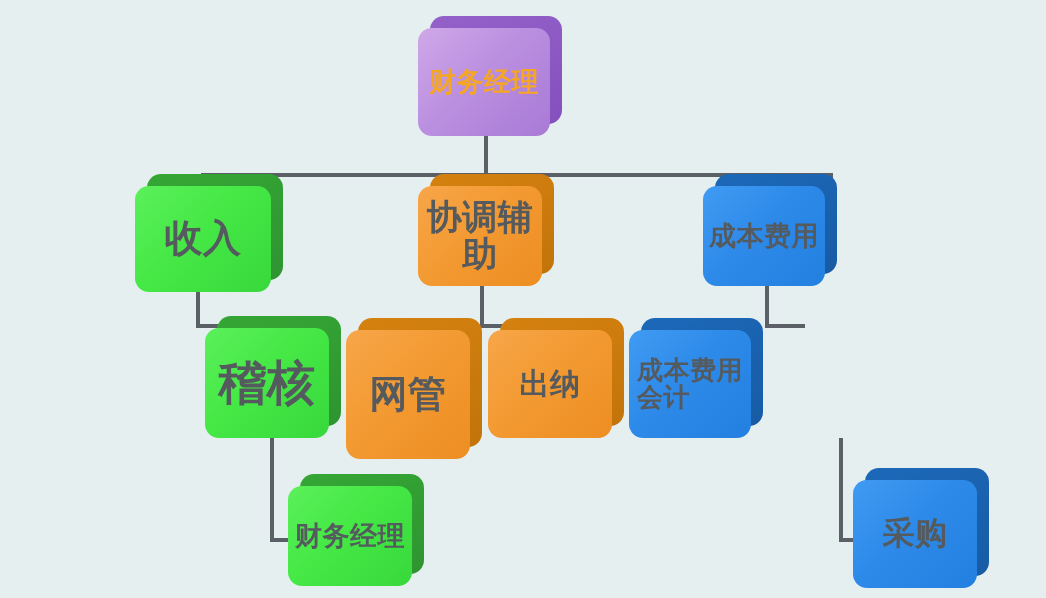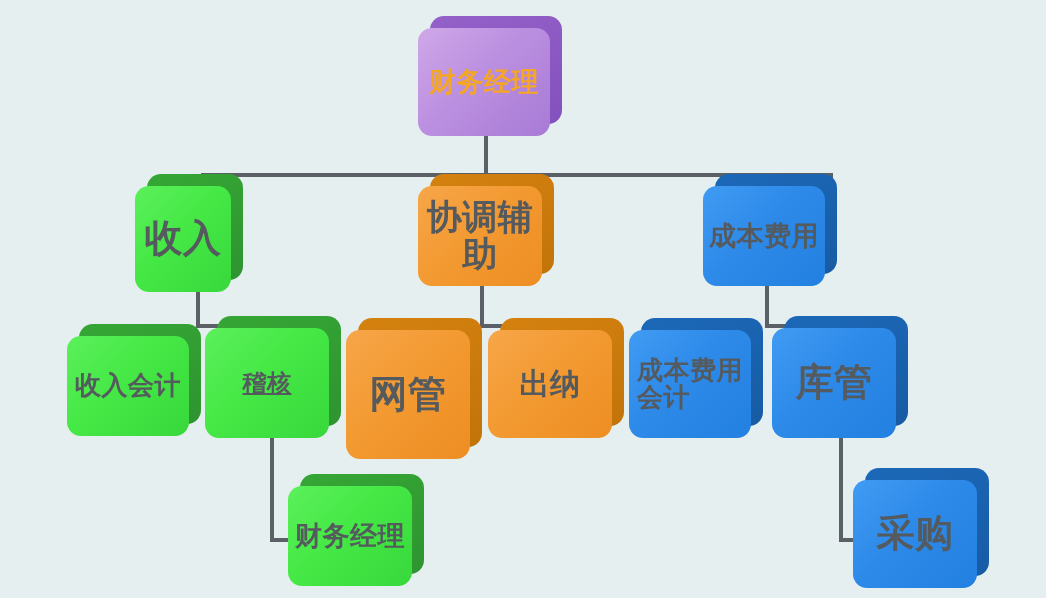--- a/index.html
+++ b/index.html
@@ -118,52 +118,46 @@
   <div class="conn v" style="left:839px; top:438px; height:104px;"></div>
   <div class="conn h" style="left:839px; top:538px; width:32px;"></div>
 
   <div class="node purple" style="left:418px; top:28px; width:144px; height:108px;">
     <div class="back"></div>
     <div class="face">
       <span class="label" style="font-size:27px;">财务经理</span>
     </div>
   </div>
 
-  <div class="node green" style="left:135px; top:186px; width:108px; height:106px;">
+  <div class="node green" style="left:135px; top:186px; width:148px; height:106px;">
     <div class="back"></div>
     <div class="face">
       <span class="label" style="font-size:38px;">收入</span>
     </div>
   </div>
 
   <div class="node orange" style="left:418px; top:186px; width:136px; height:100px;">
     <div class="back"></div>
     <div class="face">
       <span class="label" style="font-size:35px;">协调辅助</span>
     </div>
   </div>
 
   <div class="node blue" style="left:703px; top:186px; width:134px; height:100px;">
     <div class="back"></div>
     <div class="face">
       <span class="label" style="font-size:27px;">成本费用</span>
     </div>
   </div>
 
-  <div class="node green" style="left:67px; top:336px; width:134px; height:100px;">
-    <div class="back"></div>
-    <div class="face">
-      <span class="label" style="font-size:26px;">收入会计</span>
-    </div>
-  </div>
 
   <div class="node green" style="left:205px; top:328px; width:136px; height:110px;">
     <div class="back"></div>
     <div class="face">
-      <span class="label" style="font-size:24px;text-decoration:underline;">稽核</span>
+      <span class="label" style="font-size:48px;">稽核</span>
     </div>
   </div>
 
   <div class="node orange" style="left:346px; top:330px; width:136px; height:129px;">
     <div class="back"></div>
     <div class="face">
       <span class="label" style="font-size:38px;">网管</span>
     </div>
   </div>
 
@@ -175,34 +169,28 @@
   </div>
 
   <div class="node blue" style="left:629px; top:330px; width:134px; height:108px;">
     <div class="back"></div>
     <div class="face">
       <span class="label" style="font-size:26px; text-align:left;">成本费用
 会计</span>
     </div>
   </div>
 
-  <div class="node blue" style="left:772px; top:328px; width:136px; height:110px;">
-    <div class="back"></div>
-    <div class="face">
-      <span class="label" style="font-size:38px;">库管</span>
-    </div>
-  </div>
 
   <div class="node green" style="left:288px; top:486px; width:136px; height:100px;">
     <div class="back"></div>
     <div class="face">
       <span class="label" style="font-size:27px;">财务经理</span>
     </div>
   </div>
 
   <div class="node blue" style="left:853px; top:480px; width:136px; height:108px;">
     <div class="back"></div>
     <div class="face">
-      <span class="label" style="font-size:38px;">采购</span>
+      <span class="label" style="font-size:32px;">采购</span>
     </div>
   </div>
 
 </div>
 
 </body></html>

